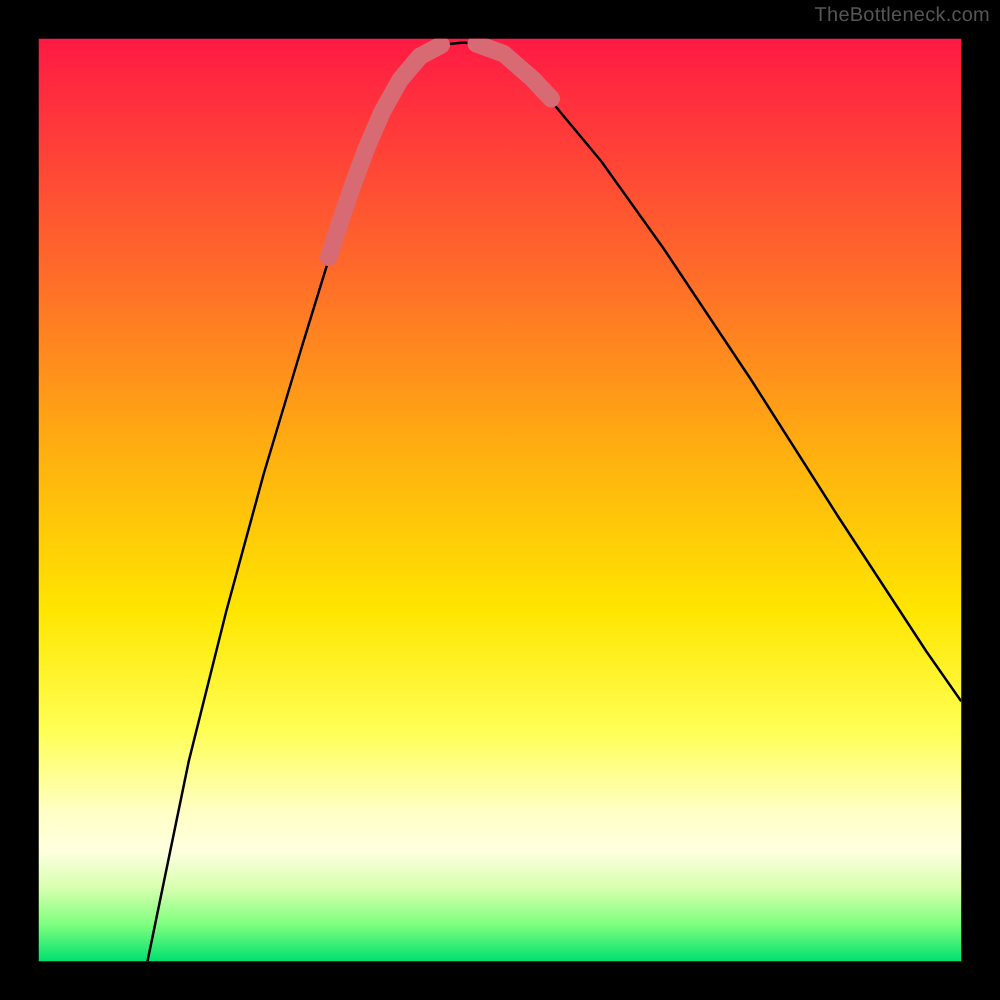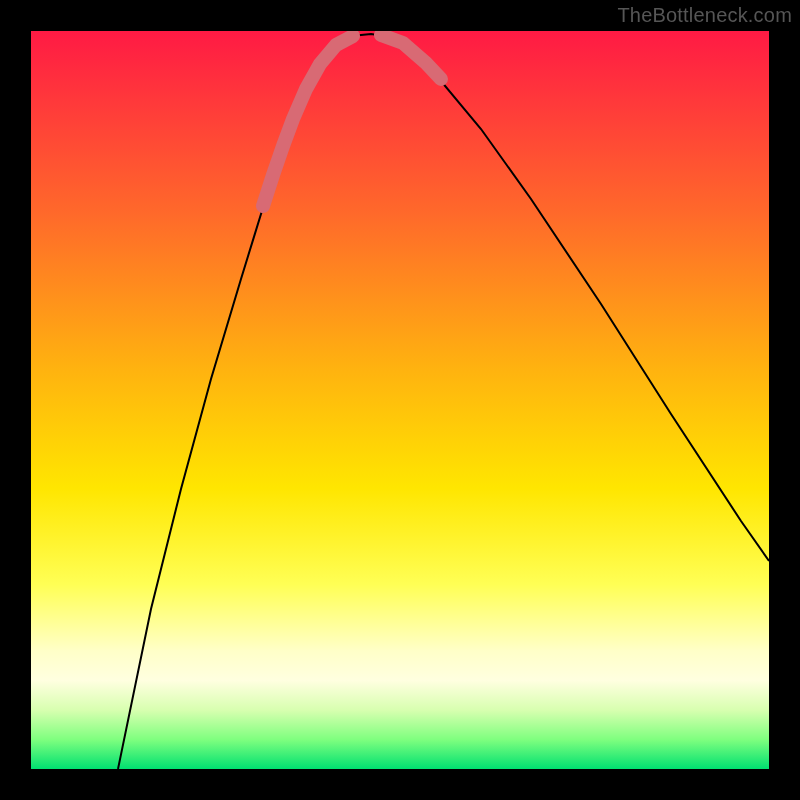--- a/index.html
+++ b/index.html
@@ -27,21 +27,21 @@
       #ffffe0 88%,
       #d8ffb0 92%,
       #7fff7f 96%,
       #00e070 100%);
   }
   .watermark {
     position: absolute;
     top: 4px;
     right: 8px;
     font-family: Arial, Helvetica, sans-serif;
-    font-size: 20px;
+    font-size: 16px;
     font-weight: 500;
     color: #565656;
     letter-spacing: 0.2px;
   }
   .curve-svg {
     position: absolute;
     left: 31px;
     top: 31px;
     width: 738px;
     height: 738px;

